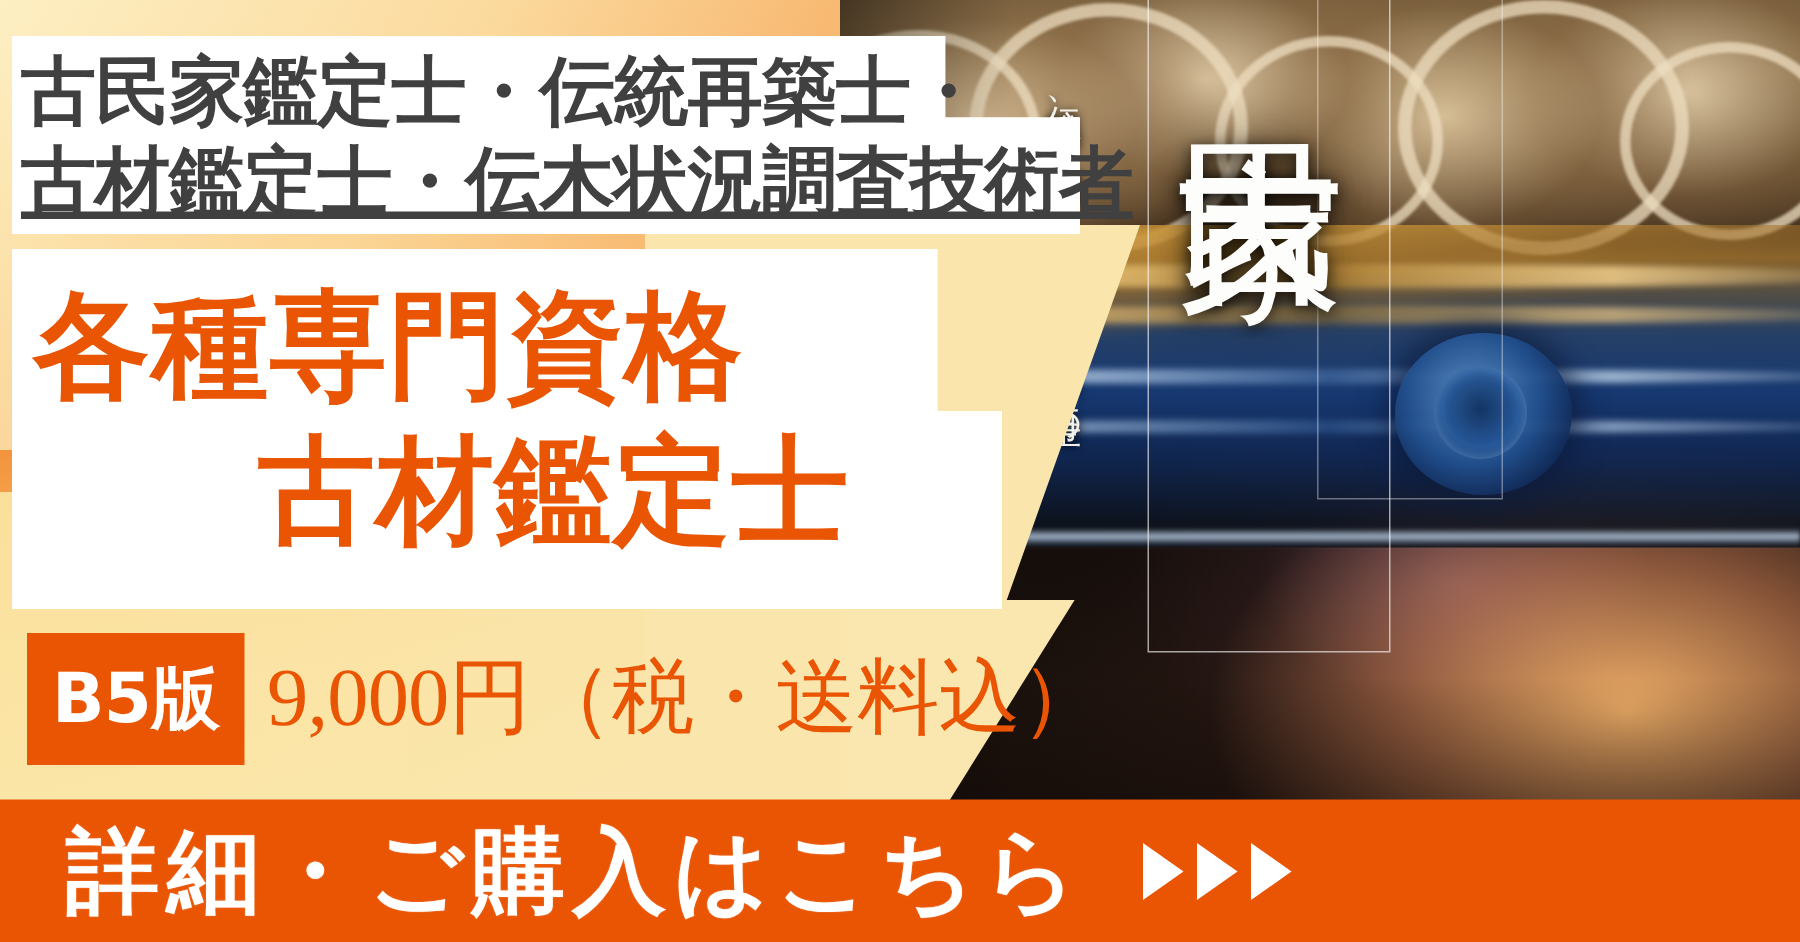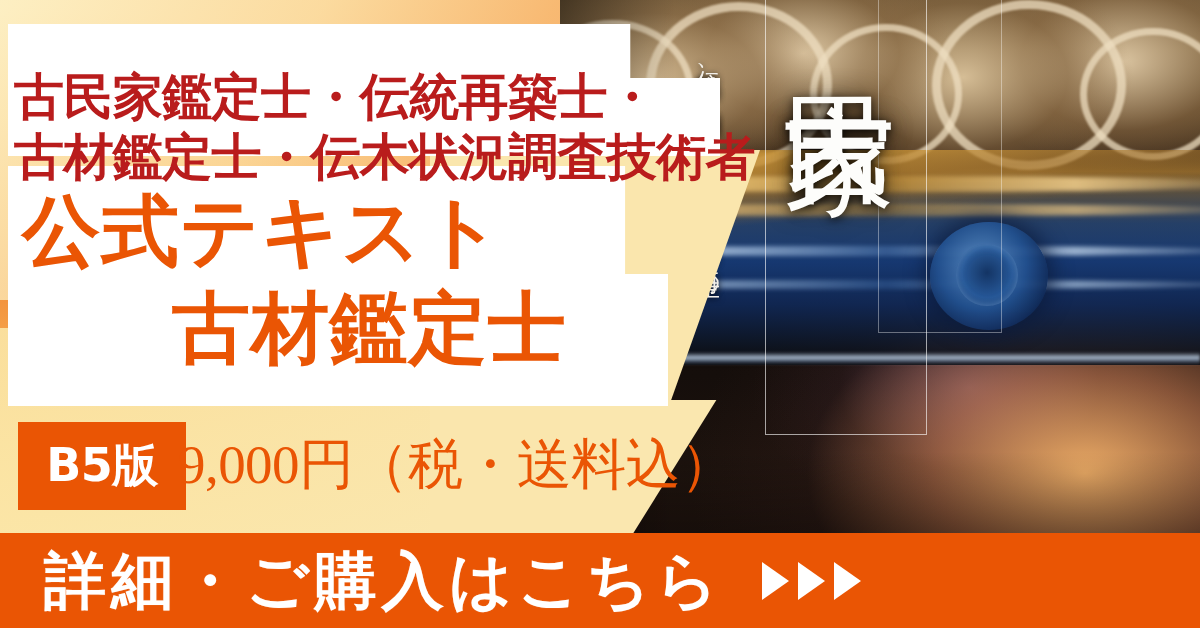--- a/index.html
+++ b/index.html
@@ -162,45 +162,43 @@
     position:absolute;left:8px;top:166px;width:660px;height:240px;
     background:#fff;
     clip-path:polygon(0 0, 93.5% 0, 93.5% 45%, 100% 45%, 100% 100%, 0 100%);
   }
 
   
   .head-lines{
     position:absolute;left:14px;top:30px;width:700px;
     font-family:"DejaVu Sans","Liberation Sans",sans-serif;
     font-weight:700;
-    color:#b91c1c;
+    color:#404040;
     font-size:50px;line-height:1.24;
     letter-spacing:-0.012em;
     white-space:nowrap;
-    margin-top:36px;
-  }
-  .head-lines .l2{margin-top:-2px;}
+  }
+  .head-lines .l2{margin-top:-2px;text-decoration:underline;}
 
   .big-1, .big-2{
     position:absolute;
     font-family:"DejaVu Sans","Liberation Sans",sans-serif;
     font-weight:700;
     color:#ea5504;
     font-size:78px;line-height:1;
     letter-spacing:.012em;
     white-space:nowrap;
   }
   .big-1{left:22px;top:192px;}
   .big-2{left:172px;top:289px;}
 
   
   .badge{
     position:absolute;left:18px;top:422px;width:145px;height:88px;
     background:#ea5504;
-    padding-left:23px;
   }
   .badge span{
     position:absolute;inset:0;
     display:flex;align-items:center;justify-content:center;
     color:#fff;font-weight:700;font-size:46px;letter-spacing:-.01em;
     font-family:"DejaVu Sans","Liberation Sans",sans-serif;
     white-space:nowrap;
   }
   .price{
     position:absolute;left:178px;top:428px;
@@ -278,21 +276,21 @@
   <div class="wedge2"></div>
 
   <div class="panel-top"></div>
   <div class="panel-main"></div>
 
   <div class="head-lines">
     <div class="l1">古民家鑑定士・伝統再築士・</div>
     <div class="l2">古材鑑定士・伝木状況調査技術者</div>
   </div>
 
-  <div class="big-1">公式テキスト</div>
+  <div class="big-1">各種専門資格</div>
   <div class="big-2">古材鑑定士</div>
 
   <div class="badge">
     <span>B5版</span>
   </div>
   <div class="price">9,000円（税・送料込）</div>
 
   <div class="cta">
     <div class="cta-inner">
       <div class="cta-text">詳細・ご購入はこちら</div>

